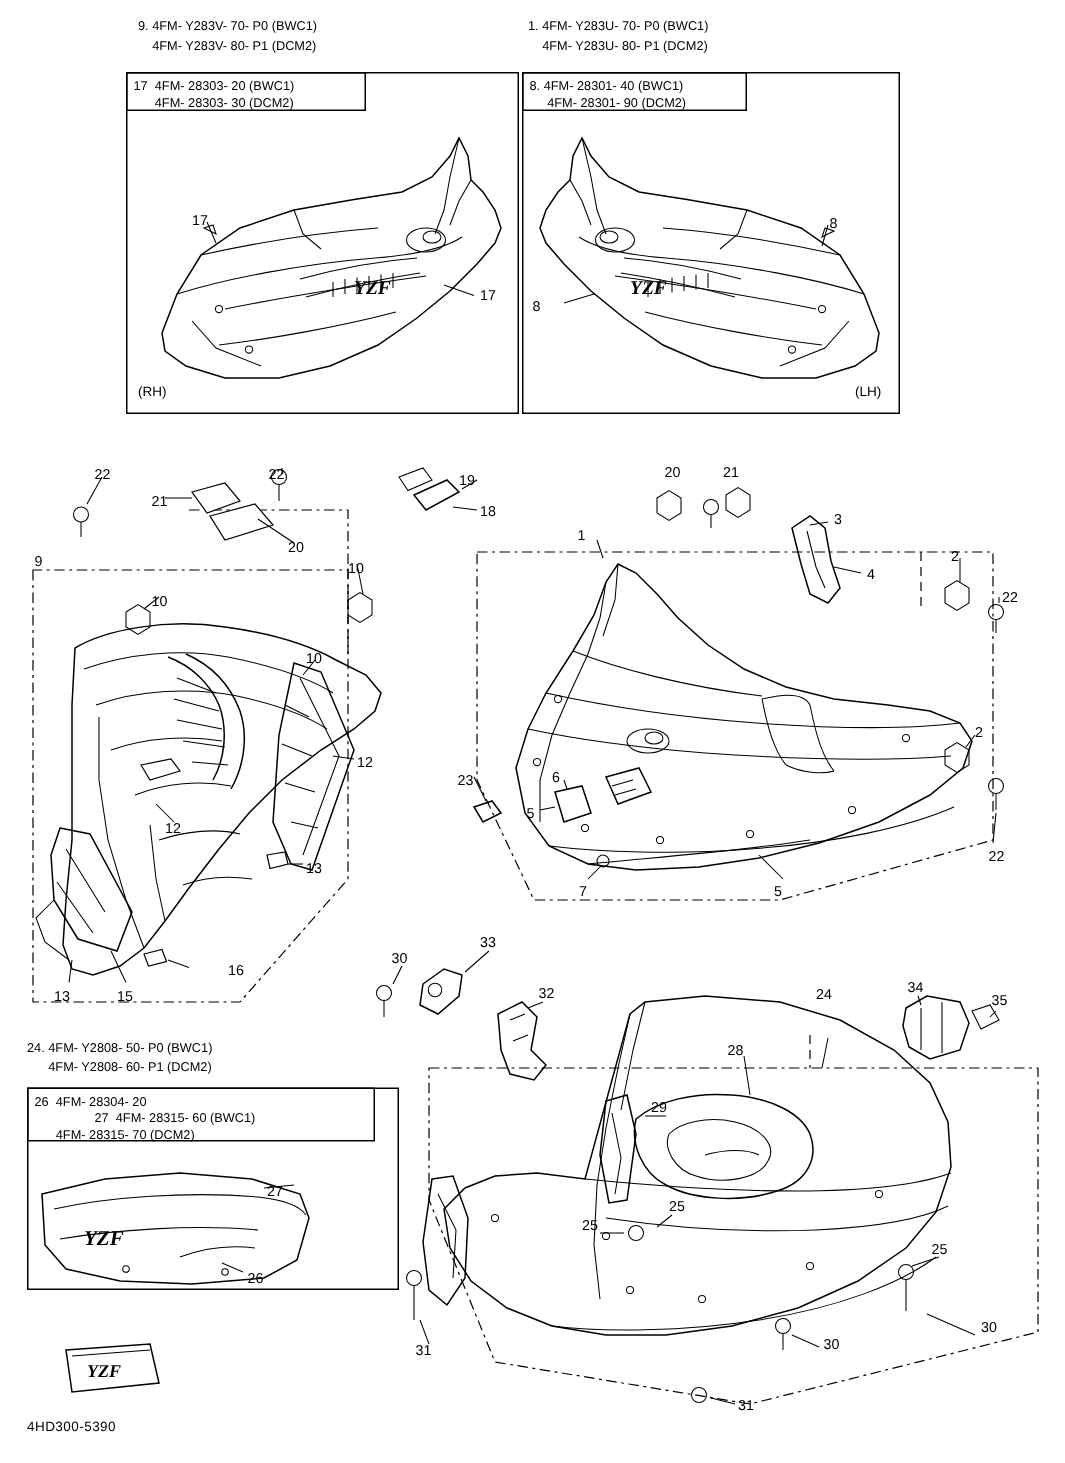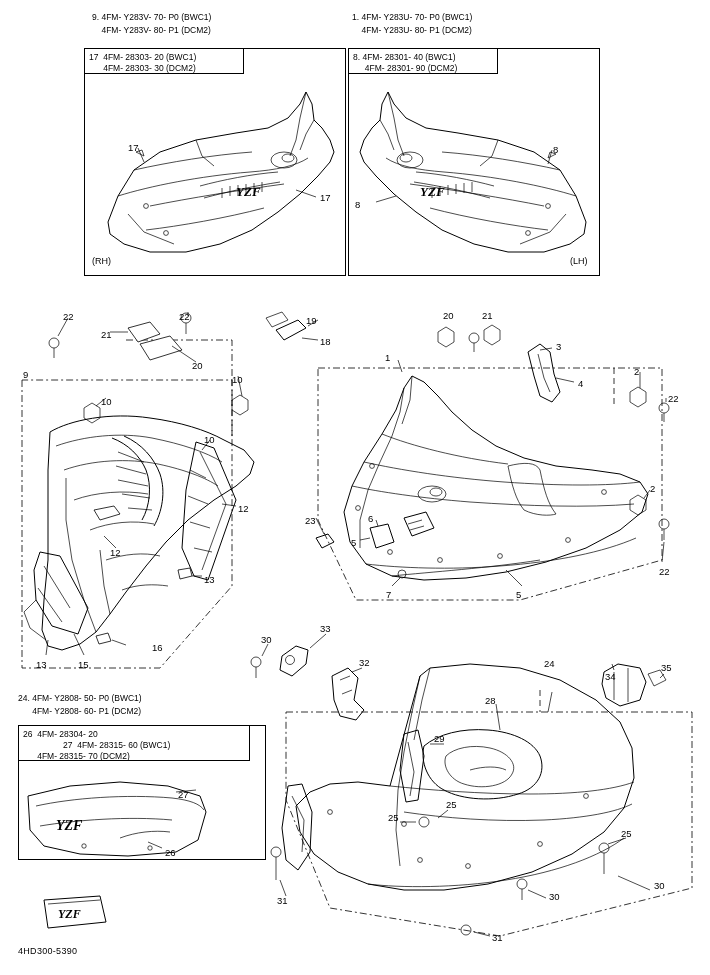--- a/index.html
+++ b/index.html
@@ -81,21 +81,21 @@
 <div class="num" style="left:659px;top:566px;">22</div>
 <div class="num" style="left:305px;top:515px;">23</div>
 <div class="num" style="left:368px;top:513px;">6</div>
 <div class="num" style="left:351px;top:537px;">5</div>
 <div class="num" style="left:386px;top:589px;">7</div>
 <div class="num" style="left:516px;top:589px;">5</div>
 
 <div class="num" style="left:261px;top:634px;">30</div>
 <div class="num" style="left:320px;top:623px;">33</div>
 <div class="num" style="left:359px;top:657px;">32</div>
-<div class="num" style="left:605px;top:653px;margin-top:18px;">34</div>
+<div class="num" style="left:605px;top:653px;">34</div>
 <div class="num" style="left:661px;top:662px;">35</div>
 <div class="num" style="left:485px;top:695px;">28</div>
 <div class="num" style="left:544px;top:658px;">24</div>
 <div class="num" style="left:434px;top:733px;">29</div>
 <div class="num" style="left:446px;top:799px;">25</div>
 <div class="num" style="left:388px;top:812px;">25</div>
 <div class="num" style="left:621px;top:828px;">25</div>
 <div class="num" style="left:654px;top:880px;">30</div>
 <div class="num" style="left:549px;top:891px;">30</div>
 <div class="num" style="left:277px;top:895px;">31</div>

